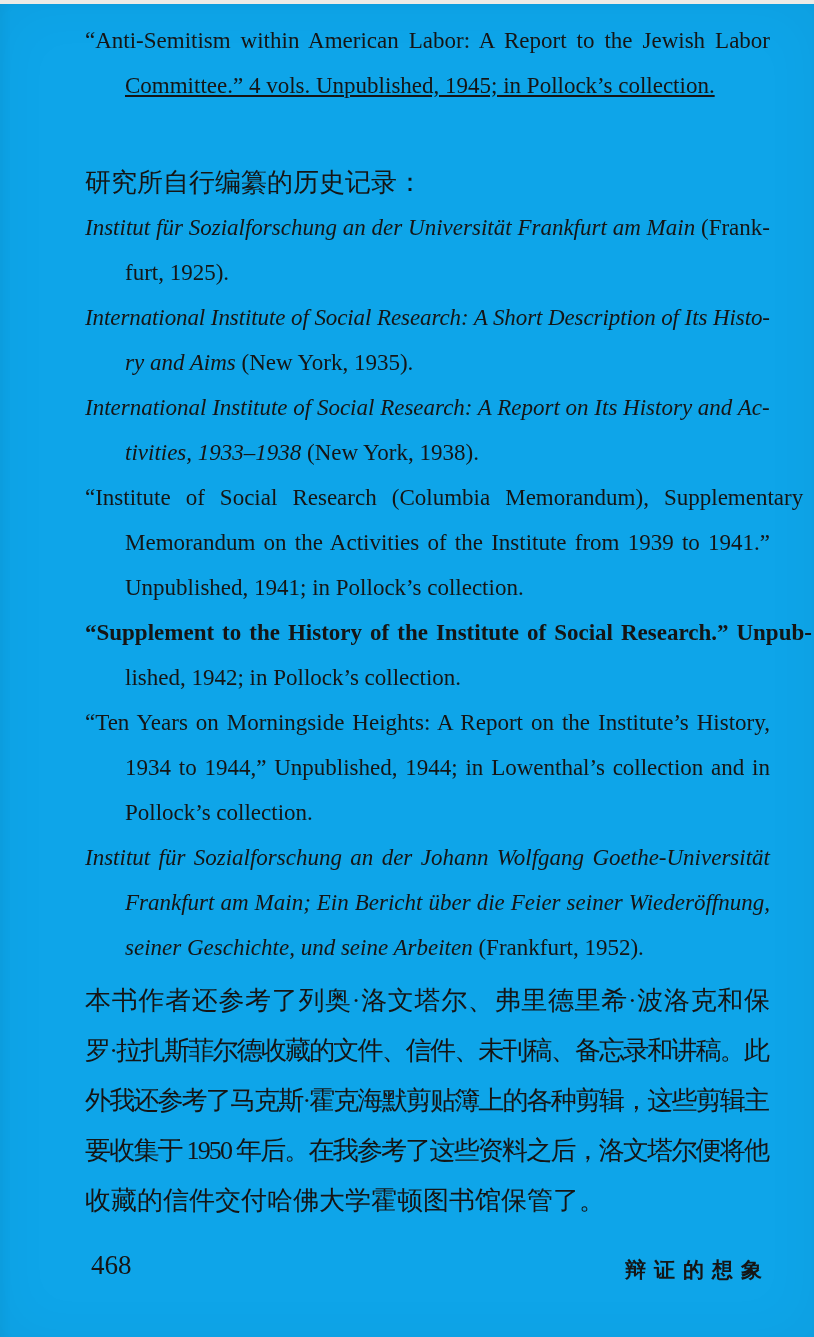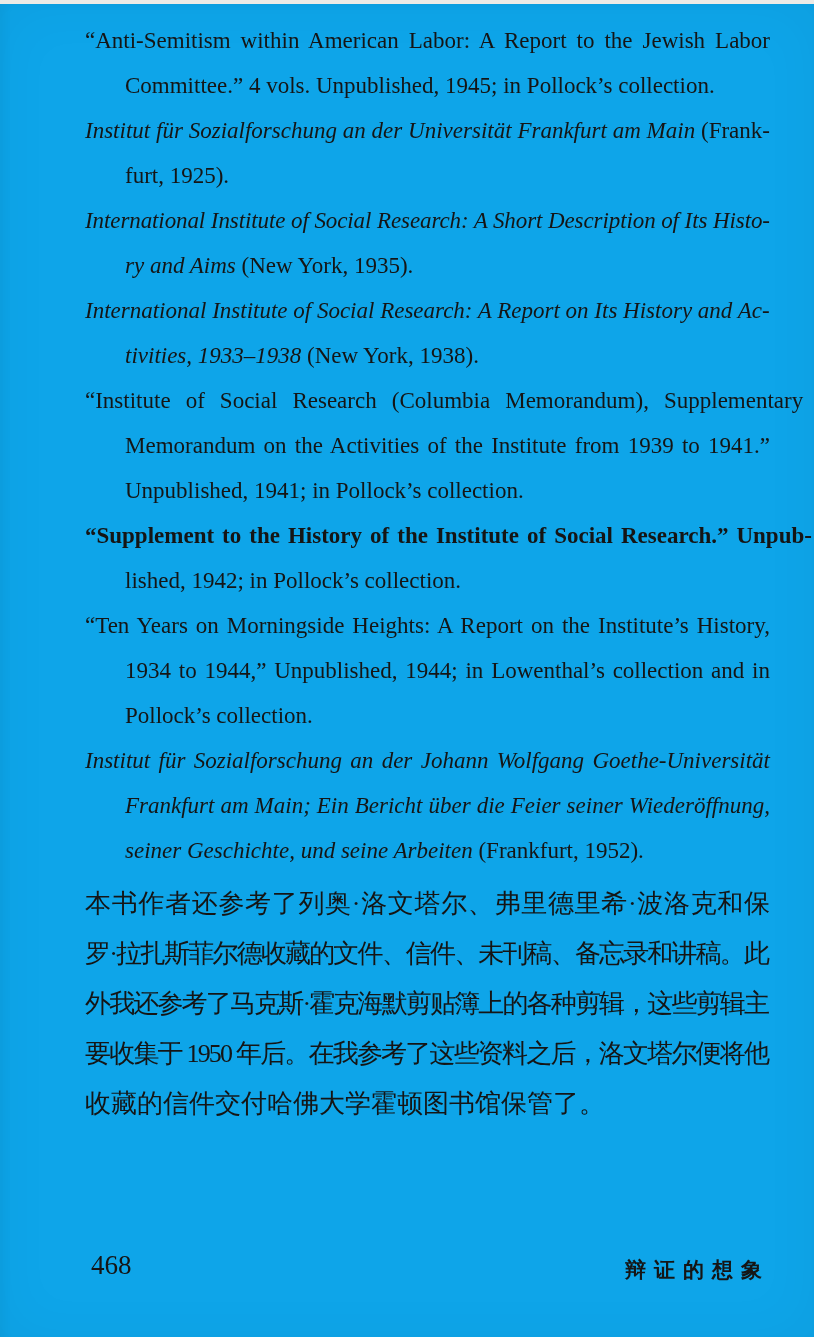--- a/index.html
+++ b/index.html
@@ -83,24 +83,25 @@
 </style>
 </head>
 <body>
 
 <div class="page">
   <div class="content">
 
     <div class="entries">
         <div class="entry">
           <div class="entry-line"><span class="measure" style="word-spacing: 4.21181px; letter-spacing: 0px;"><span>“Anti-Semitism within American Labor: A Report to the Jewish Labor</span></span></div>
-          <div class="entry-line cont last"><span class="measure" style="word-spacing: 0px; letter-spacing: 0px;"><span>Committee.” 4 vols. Unpublished, 1945; in Pollock’s collection.</span></span></div>
+          <div class="entry-line cont last"><span class="measure" style="word-spacing: 0px; letter-spacing: 0px; text-decoration: underline;"><span>Committee.” 4 vols. Unpublished, 1945; in Pollock’s collection.</span></span></div>
         </div>
       </div>
 
+    <div class="section-heading">研究所自行编纂的历史记录：</div>
 
     <div class="entries">
         <div class="entry">
           <div class="entry-line"><span class="measure" style="word-spacing: 0.0850694px; letter-spacing: 0px;"><span class="it">Institut für Sozialforschung an der Universität Frankfurt am Main</span><span> (Frank-</span></span></div>
           <div class="entry-line cont last"><span class="measure" style="word-spacing: 0px; letter-spacing: 0px;"><span>furt, 1925).</span></span></div>
         </div>
         <div class="entry">
           <div class="entry-line"><span class="measure" style="word-spacing: 0px; letter-spacing: -0.0931332px;"><span class="it">International Institute of Social Research: A Short Description of Its Histo-</span></span></div>
           <div class="entry-line cont last"><span class="measure" style="word-spacing: 0px; letter-spacing: 0px;"><span class="it">ry and Aims</span><span> (New York, 1935).</span></span></div>
         </div>

